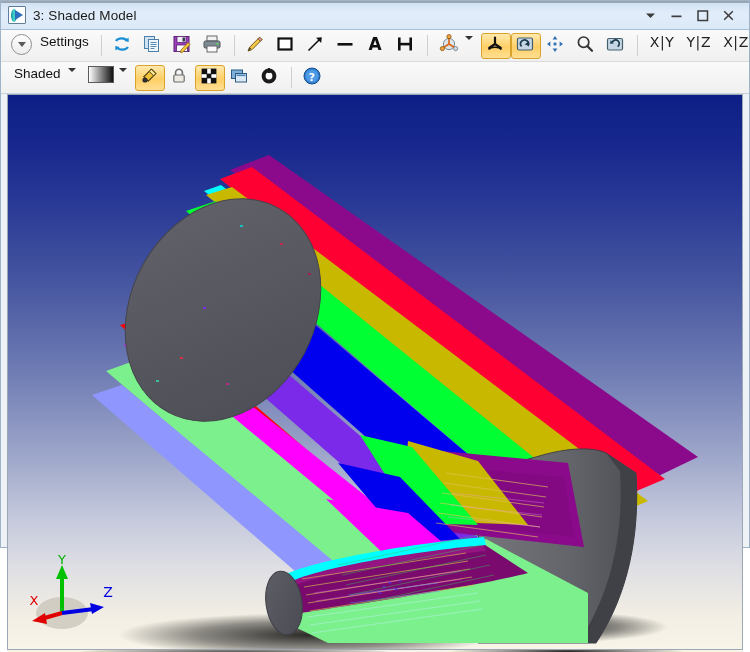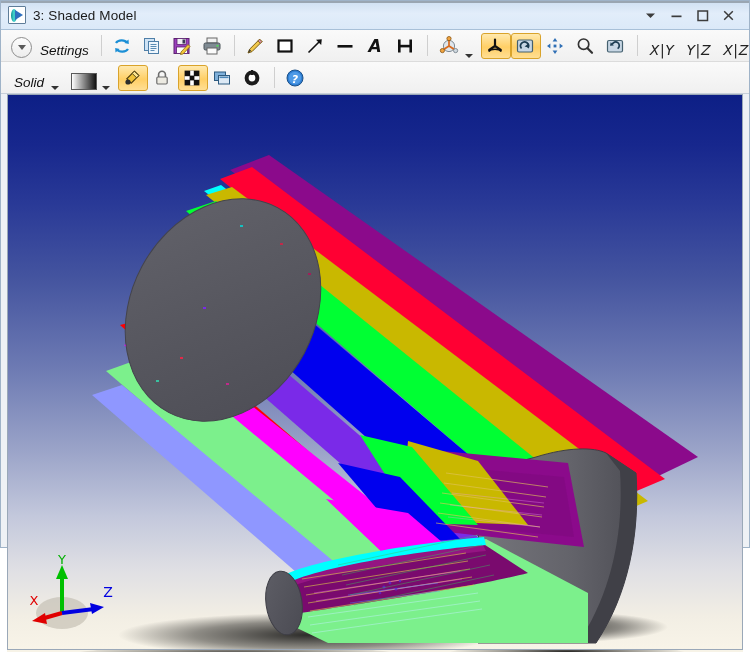--- a/index.html
+++ b/index.html
@@ -49,24 +49,23 @@
   
   .toolbar{
     height:32px;box-sizing:border-box;display:flex;align-items:center;
     background:linear-gradient(to bottom,#fafafa,#f0f0f0);
     border-bottom:1px solid #dcdcdc;padding-left:6px;
   }
   .toolbar.row2{border-bottom:1px solid #c8d0da;}
   .sep{width:1px;height:21px;background:#cfcfcf;margin:0 6px;flex:0 0 auto;}
 
   .tb-item{
-    height:26px;display:flex;align-items:flex-end;padding:0 3px;
+    height:26px;display:flex;align-items:flex-start;padding:0 3px;
     border:1px solid transparent;border-radius:3px;flex:0 0 auto;
     box-sizing:border-box;
-    font-style:italic;
   }
   .tb-item.active{
     border:1px solid #d9a32b;
     background:linear-gradient(to bottom,#ffe9ae,#ffcf66 55%,#ffdf94);
     border-radius:3px;
   }
   .tb-lbl{font-size:13.5px;color:#111;padding:0 2px 0 3px;white-space:nowrap;}
   .caret{
     width:0;height:0;border-left:4px solid transparent;border-right:4px solid transparent;
     border-top:4.5px solid #333;margin:2px 4px 0 5px;flex:0 0 auto;
@@ -349,21 +348,21 @@
           <path d="M4.6 4.6 L15.4 15.4" stroke="#e03030" stroke-width="1.8"></path>
         </svg>
       </span>
     </div>
 
   </div>
 
   <div class="toolbar row2">
 
     <div class="tb-item">
-      <span class="tb-lbl">Solid</span>
+      <span class="tb-lbl">Shaded</span>
       <span class="caret"></span>
     </div>
 
     <div class="tb-item">
       <span class="grad-swatch"></span>
       <span class="caret"></span>
     </div>
 
     <div class="tb-item active">
       <span class="ico">

